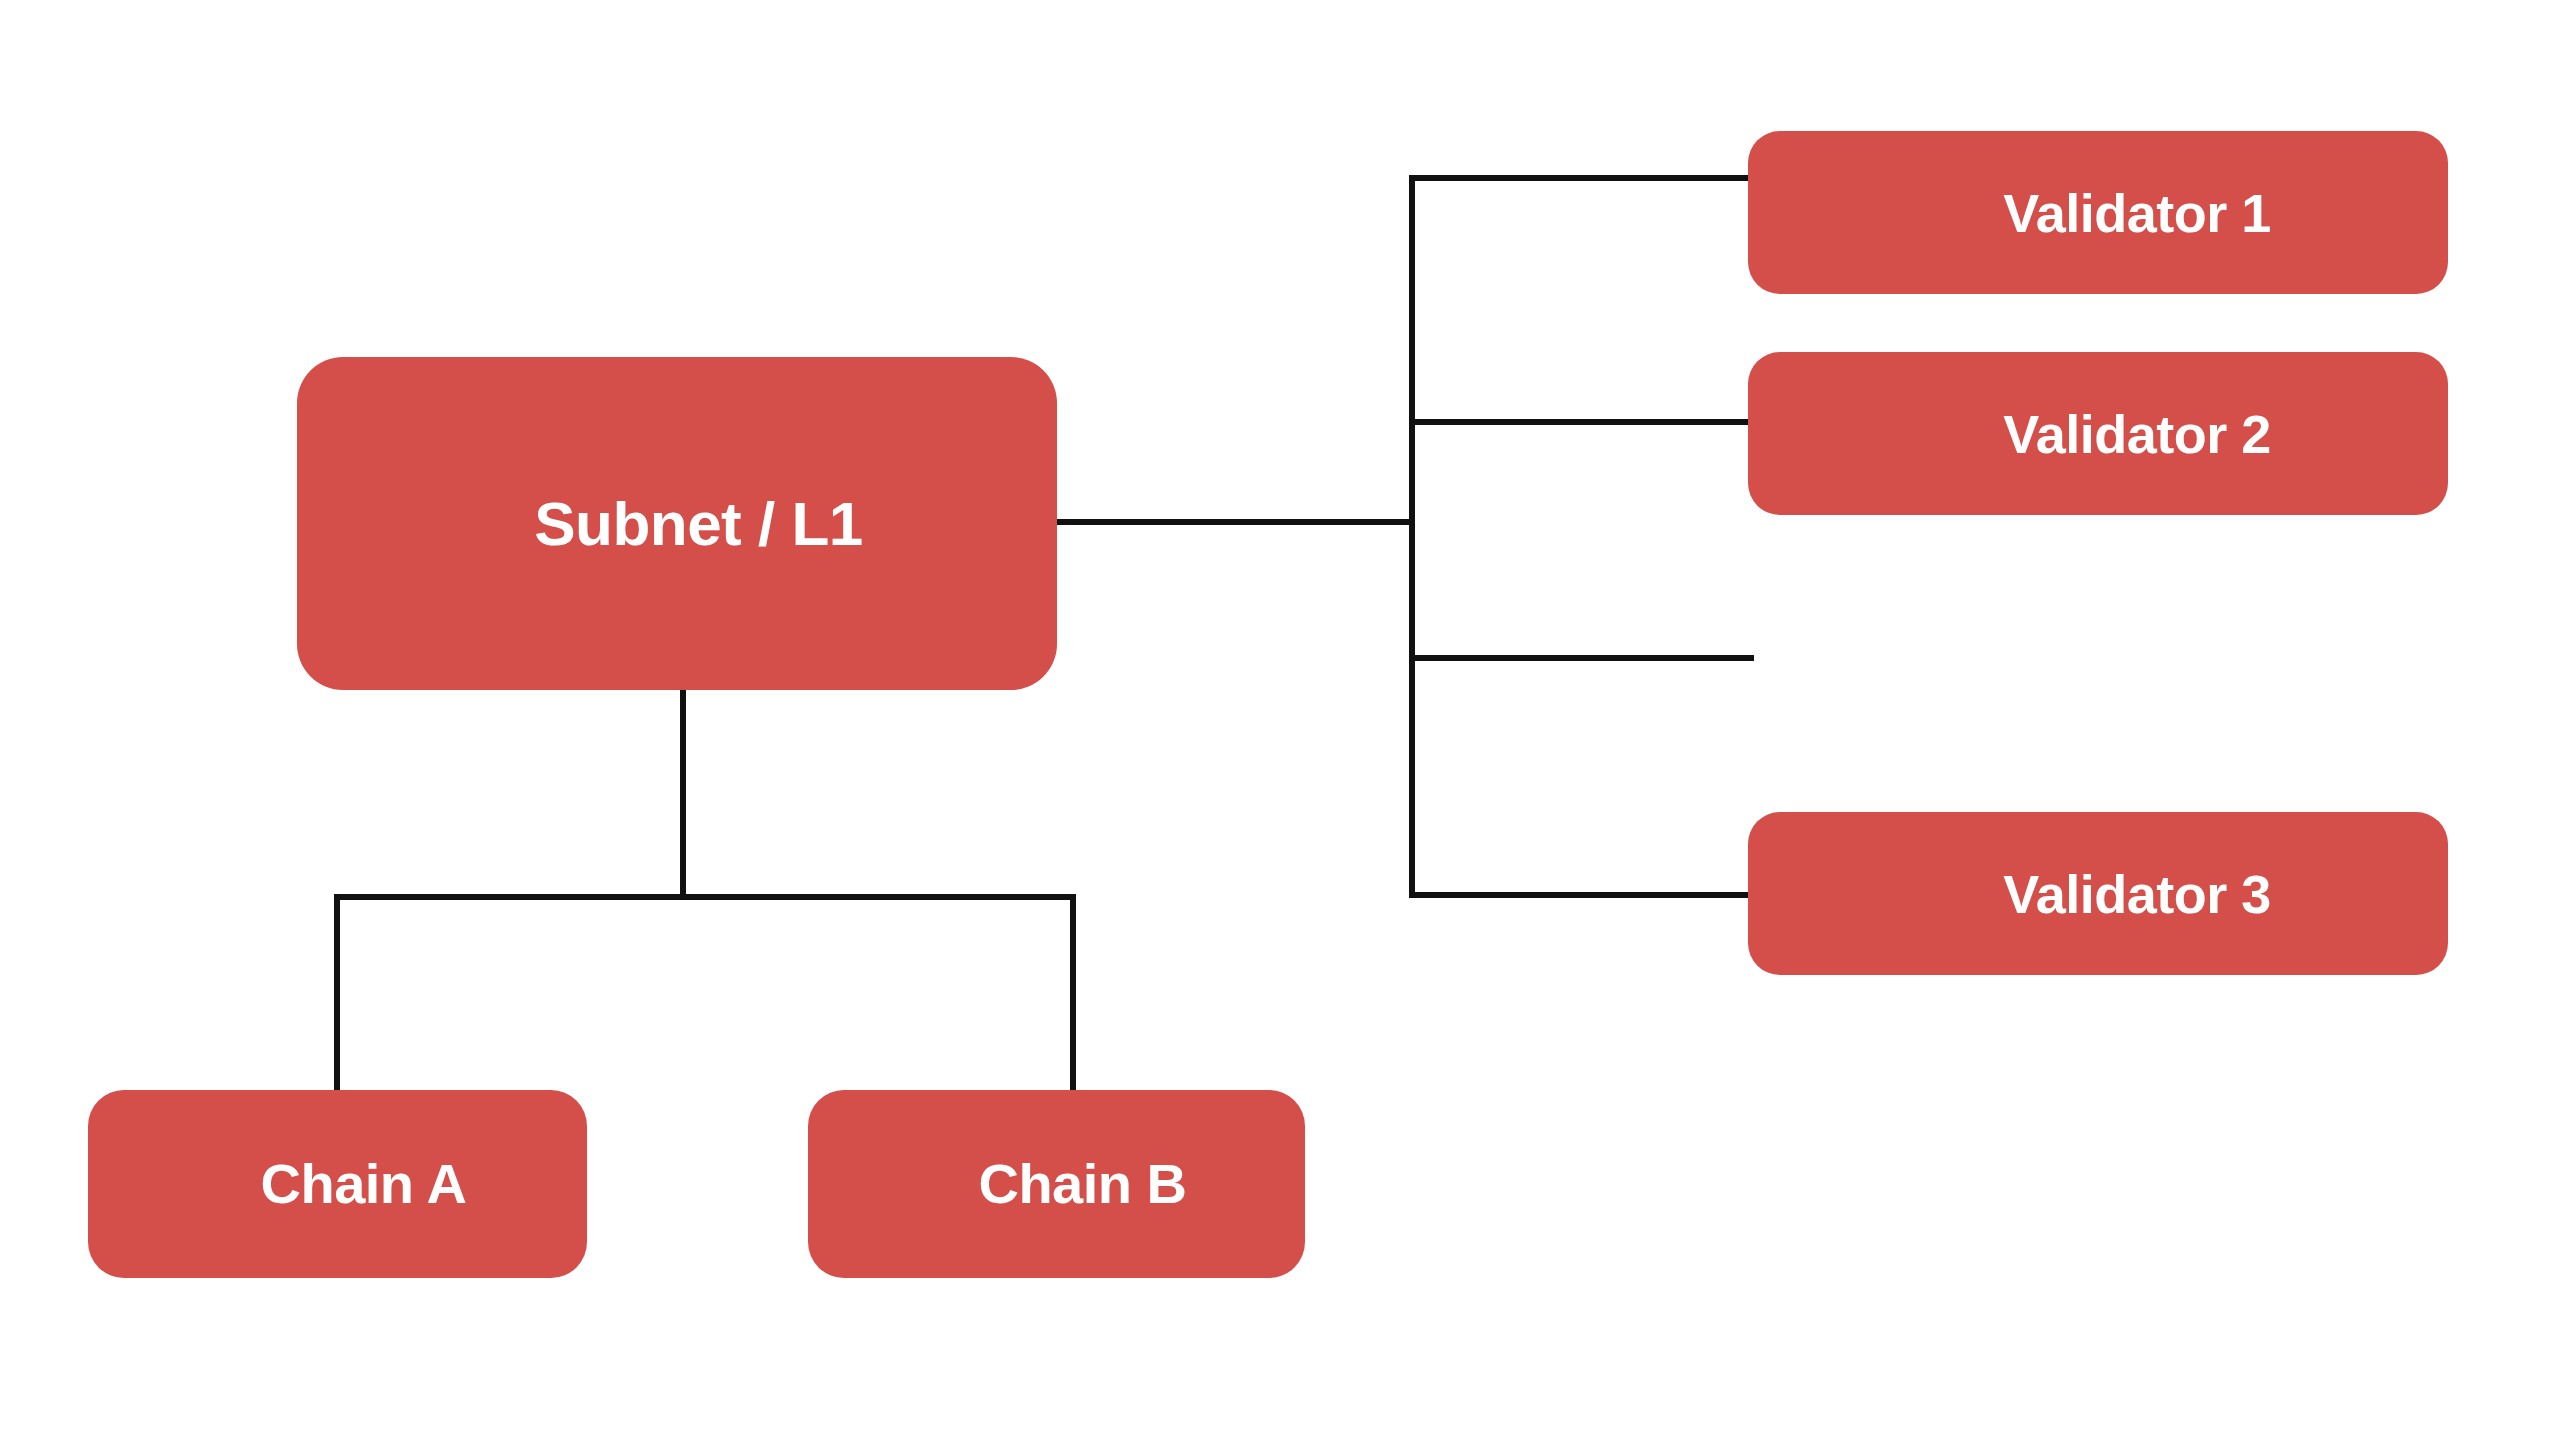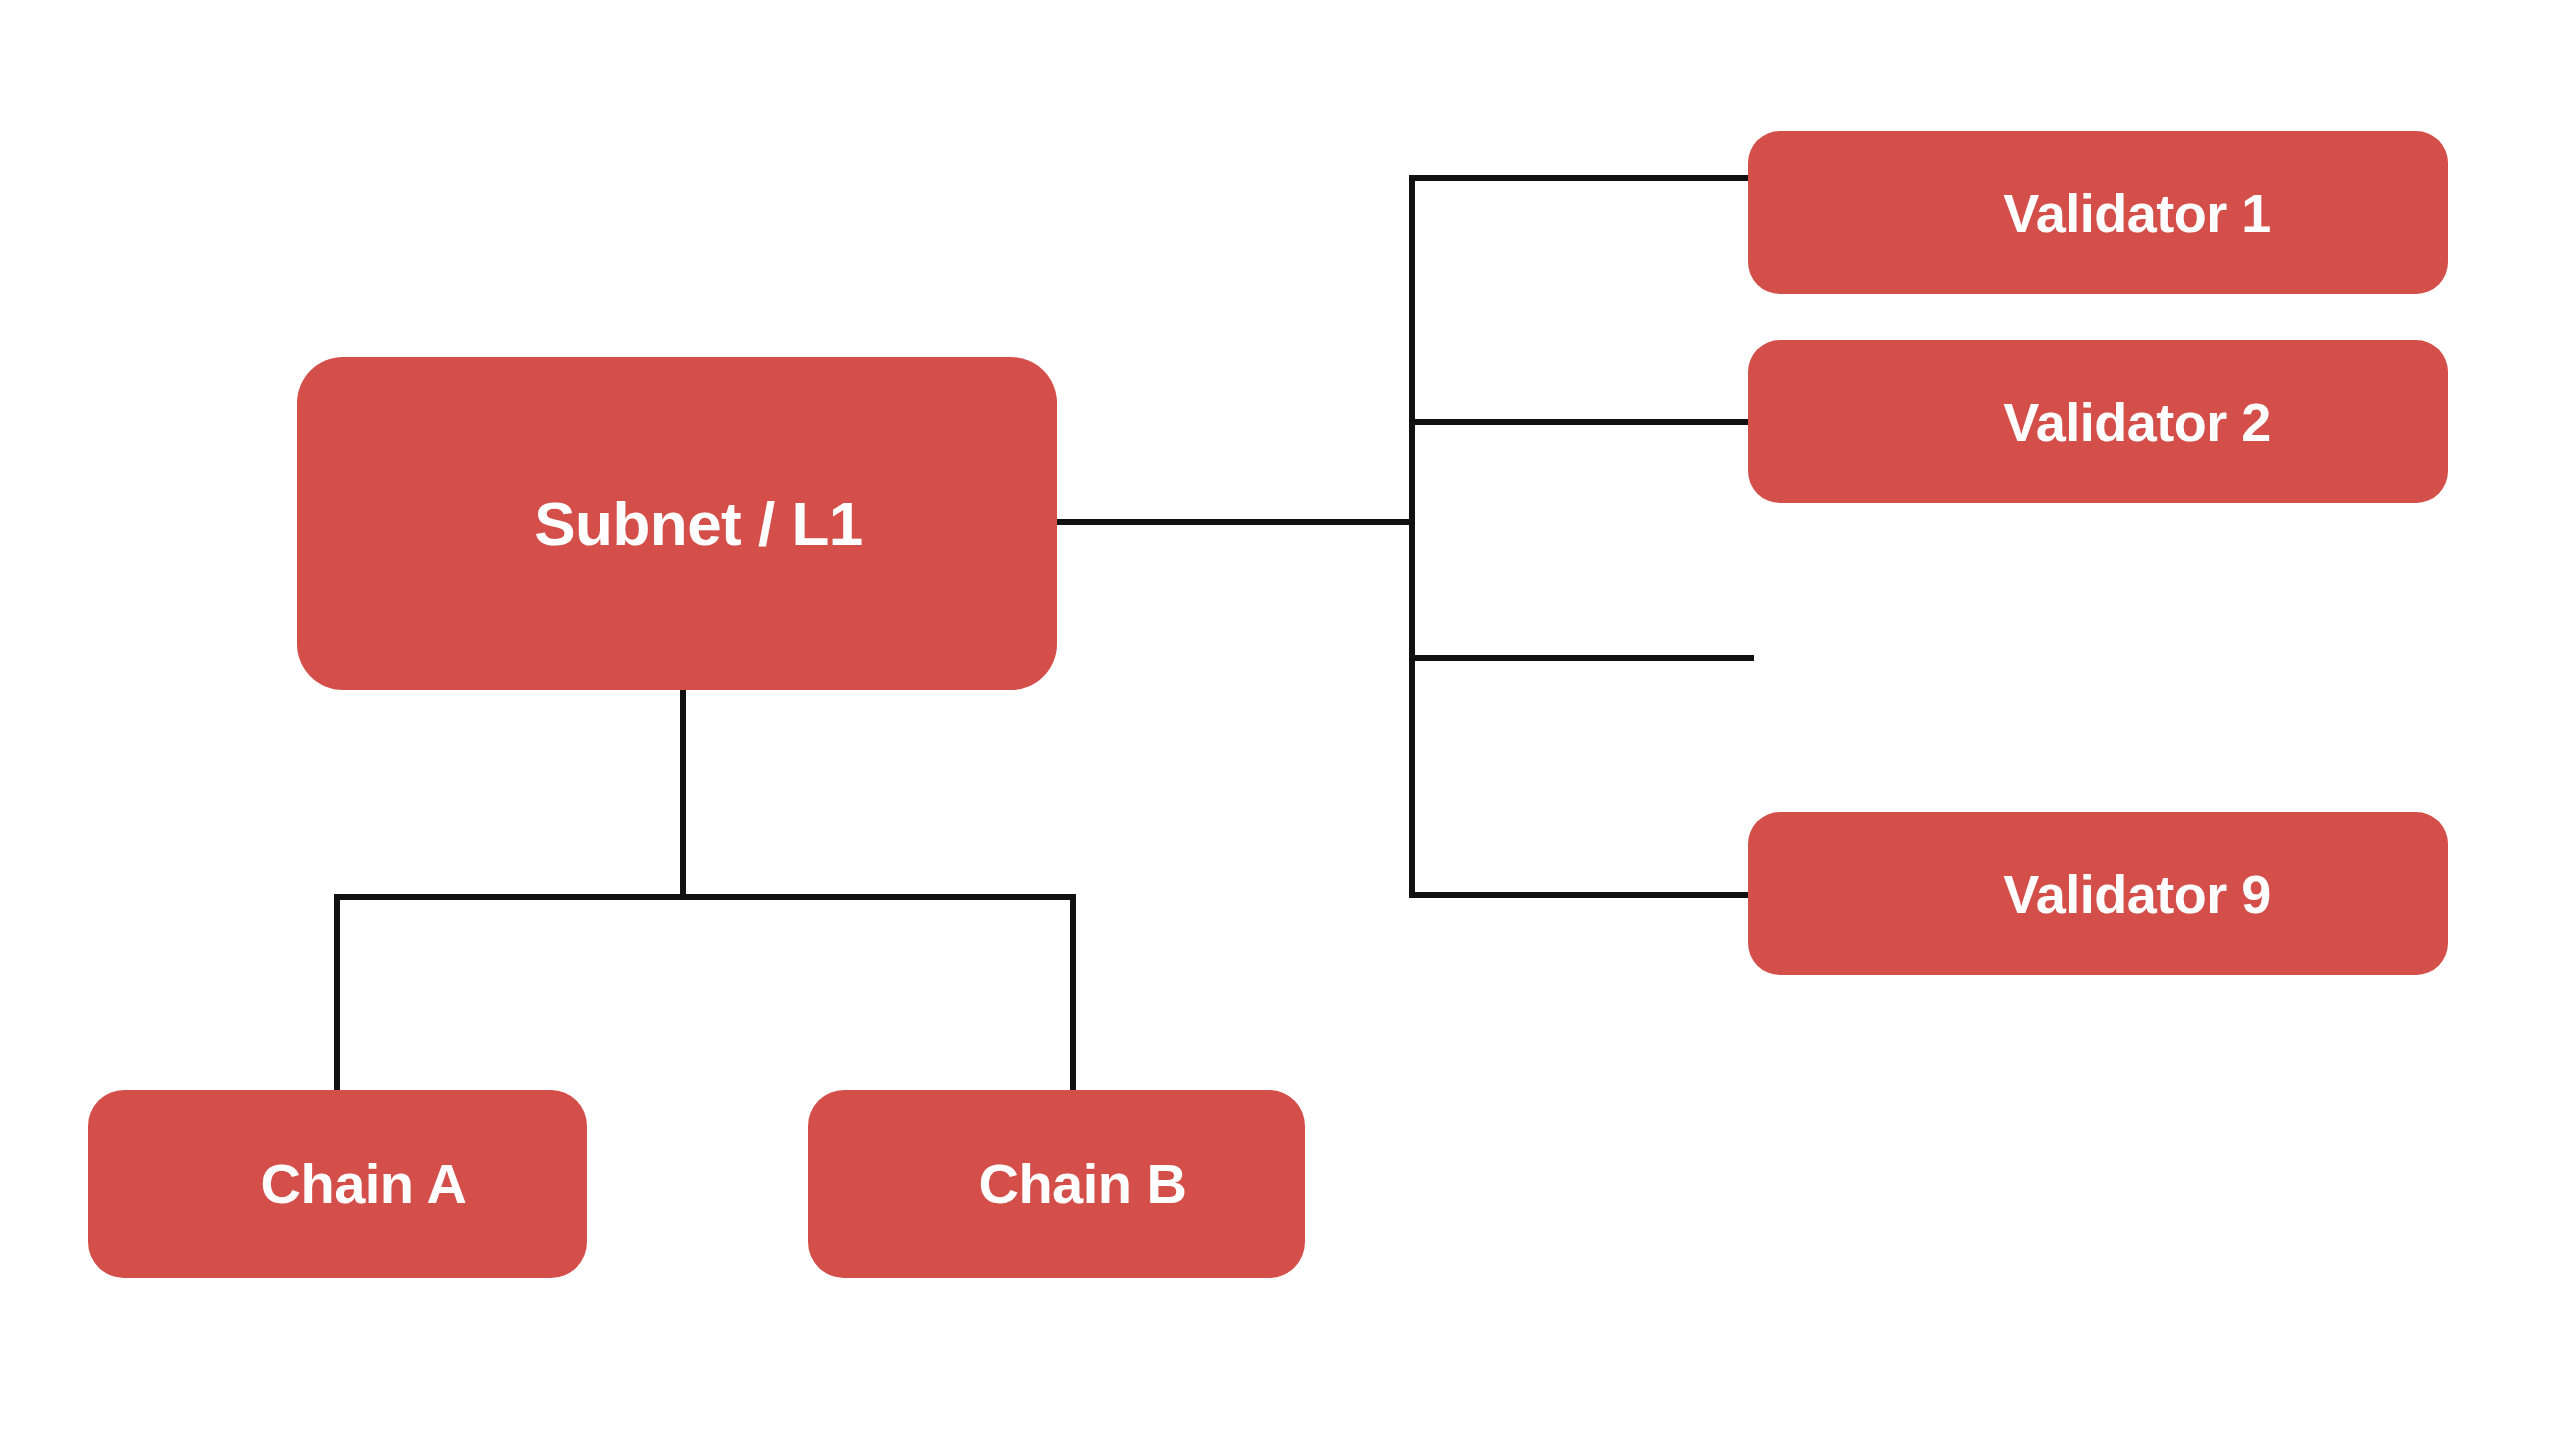--- a/index.html
+++ b/index.html
@@ -55,21 +55,21 @@
     left: 1748px;
     width: 700px;
     height: 163px;
     border-radius: 32px;
     font-size: 54px;
     justify-content: center;
     padding-left: 78px;
   }
   .node-validator .node-label { text-align: center; }
   #node-validator-1 { top: 103px; margin-top: 28px; }
-  #node-validator-2 { top: 340px; }
+  #node-validator-2 { top: 352px; }
   #node-validator-3 { top: 578px; }
   #node-validator-4 { top: 812px; }
 
   
   .node-chain {
     top: 1090px;
     height: 188px;
     border-radius: 36px;
     font-size: 56px;
     justify-content: center;
@@ -127,21 +127,21 @@
     <span class="node-label">Subnet / L1</span>
   </div>
 
   <div class="node node-validator" id="node-validator-1">
     <span class="node-label">Validator 1</span>
   </div>
   <div class="node node-validator" id="node-validator-2">
     <span class="node-label">Validator 2</span>
   </div>
   <div class="node node-validator" id="node-validator-4">
-    <span class="node-label">Validator 9</span>
+    <span class="node-label">Validator 3</span>
   </div>
 
   <div class="node node-chain" id="node-chain-a">
     <span class="node-label">Chain A</span>
   </div>
   <div class="node node-chain" id="node-chain-b">
     <span class="node-label">Chain B</span>
   </div>
 
 </div>

